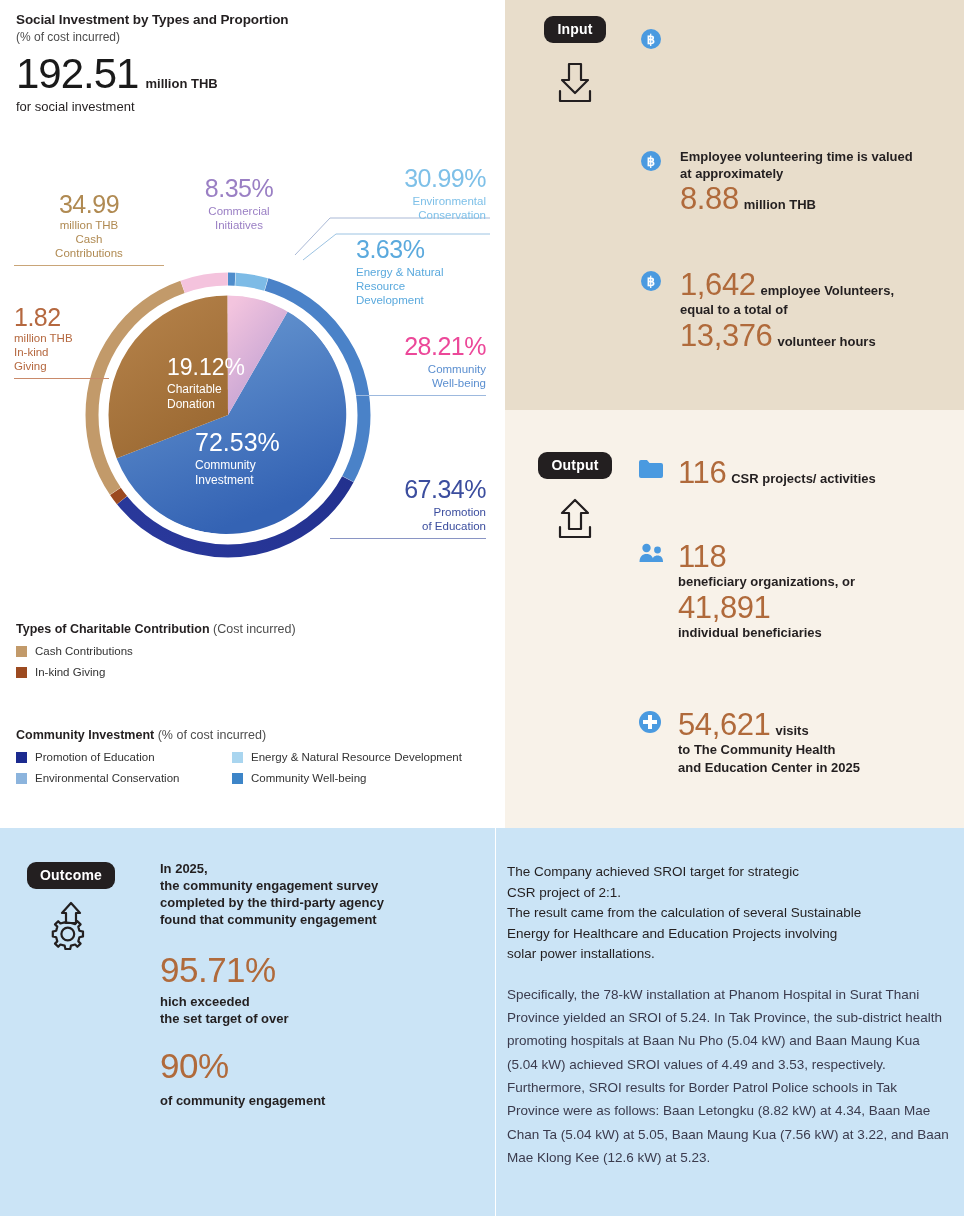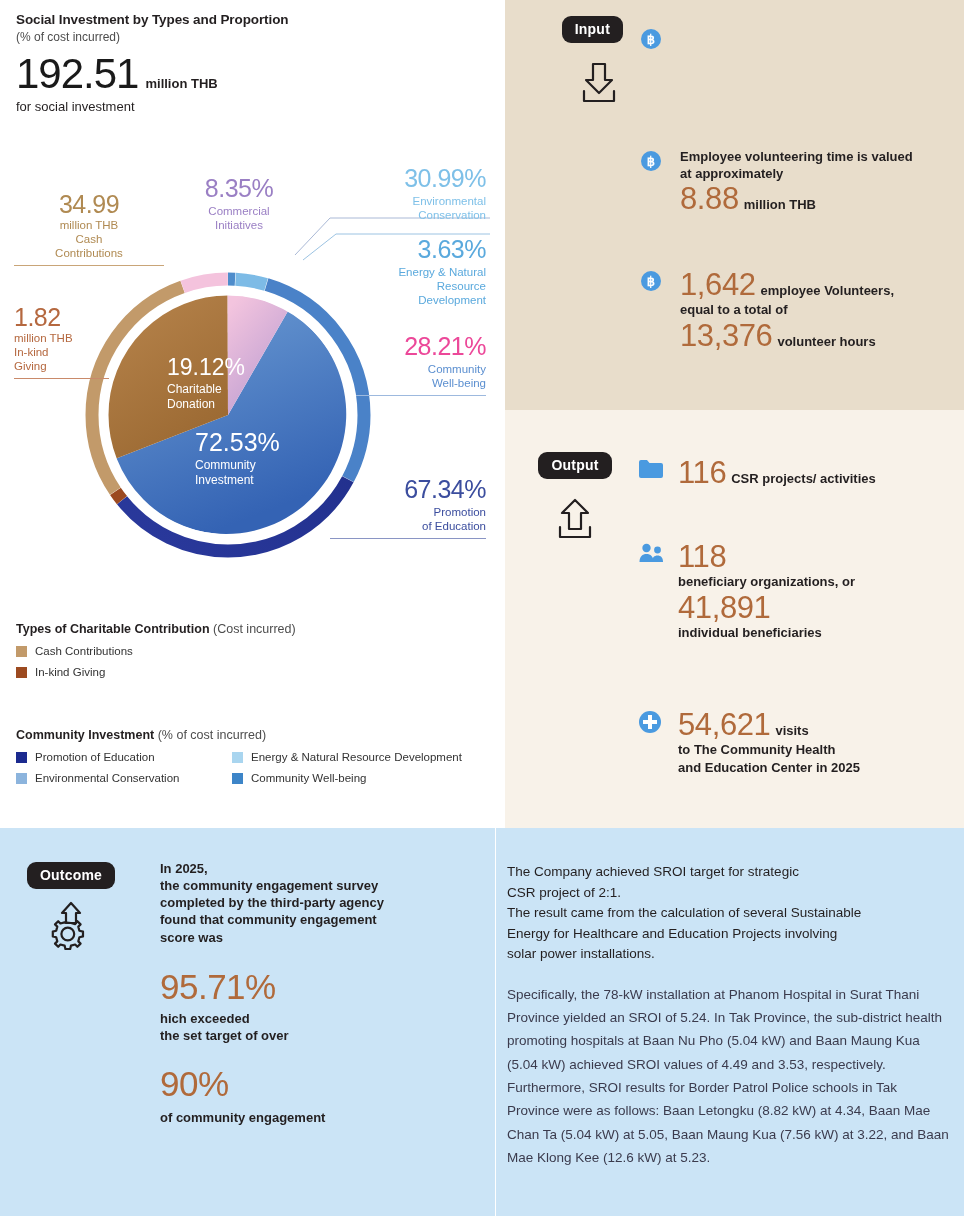--- a/index.html
+++ b/index.html
@@ -44,21 +44,21 @@
   .cl-cash { left:14px; top:192px; width:150px; text-align:center; color:#b08a52; }
   .cl-cash .pc { color:#b08a52; }
   .cl-cash .rule { background:#c9a578; }
   .cl-inkind { left:14px; top:305px; width:95px; text-align:left; color:#b5683f; }
   .cl-inkind .pc { color:#b5683f; }
   .cl-inkind .rule { background:#c98a6a; }
   .cl-commercial { left:180px; top:176px; width:118px; text-align:center; color:#9a7fc4; }
   .cl-commercial .pc { color:#9a7fc4; }
   .cl-env { left:360px; top:166px; width:126px; text-align:right; color:#7ec0e8; }
   .cl-env .pc { color:#7ec0e8; }
-  .cl-energy { left:356px; top:237px; width:130px; text-align:right; color:#5aa9dd; }
+  .cl-energy { left:356px; top:237px; width:130px; color:#5aa9dd; }
   .cl-energy .pc { color:#5aa9dd; }
   .cl-cwb { left:356px; top:334px; width:130px; text-align:right; color:#5b8fd0; }
   .cl-cwb .pc { color:#ec4899; }
   .cl-cwb .rule { background:#9db9de; }
   .cl-edu { left:330px; top:477px; width:156px; text-align:right; color:#3b4d9e; }
   .cl-edu .pc { color:#3b4d9e; }
   .cl-edu .rule { background:#8a95c4; }
 
   .leader { position:absolute; pointer-events:none; }
 
@@ -264,21 +264,21 @@
         <span class="sw" style="background:#8cb4dd"></span>
         <span class="lg-lbl">Environmental Conservation</span>
       </div>
       <div class="lg-row" style="width:254px">
         <span class="sw" style="background:#3d85c8"></span>
         <span class="lg-lbl">Community Well-being</span>
       </div>
     </div>
   </div>
 
-  <div class="badge-wrap" style="left:527px; top:16px; width:96px;text-align:right;">
+  <div class="badge-wrap" style="left:527px; top:16px; width:96px;">
     <span class="badge">Input</span>
     <div style="margin-top:16px;">
       <svg width="48" height="46" viewBox="0 0 48 46">
         <path d="M24 4 L24 24 M24 4 L24 24" stroke="none"></path>
         <path d="M18 5 L30 5 L30 21 L37 21 L24 34 L11 21 L18 21 Z" fill="none" stroke="#231f20" stroke-width="2.2" stroke-linejoin="round"></path>
         <path d="M9 32 L9 42 L39 42 L39 32" fill="none" stroke="#231f20" stroke-width="2.2" stroke-linejoin="round" stroke-linecap="round"></path>
       </svg>
     </div>
   </div>
 
@@ -401,21 +401,20 @@
         </g>
       </svg>
     </div>
   </div>
 
   <div class="oc-text">
     <div class="ln">In 2025,</div>
     <div class="ln">the community engagement survey</div>
     <div class="ln">completed by the third-party agency</div>
     <div class="ln">found that community engagement</div>
-    <div class="ln">score was</div>
     <div class="oc-big" style="margin-top:22px;">95.71%</div>
     <div class="ln" style="margin-top:4px;">hich exceeded</div>
     <div class="ln">the set target of over</div>
     <div class="oc-big" style="margin-top:20px;">90%</div>
     <div class="ln" style="margin-top:6px;">of community engagement</div>
   </div>
 
   <div class="sroi">
     <div class="b" style="white-space:pre-line;">The Company achieved SROI target for strategic
 CSR project of 2:1.

